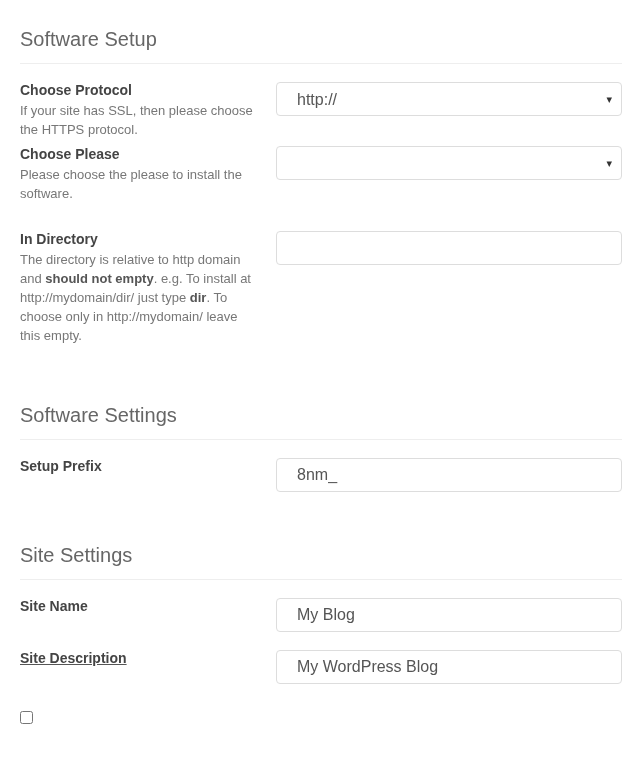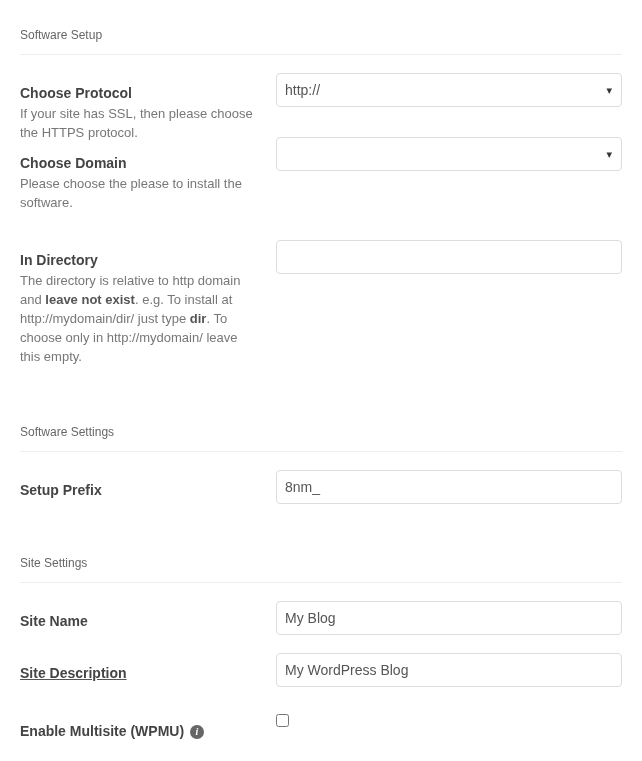--- a/index.html
+++ b/index.html
@@ -8,21 +8,21 @@
       padding: 0;
     }
     body {
       font-family: -apple-system, BlinkMacSystemFont, "Segoe UI", Helvetica, Arial, sans-serif;
       background: #fff;
       padding: 20px;
       width: 642px;
       color: #555;
     }
     .section-title {
-      font-size: 12px;
+      font-size: 20px;
       font-weight: 400;
       color: #666;
       margin-bottom: 12px;
       margin-top: 8px;
     }
     .section-hr {
       border: none;
       border-top: 1px solid #eee;
       margin-bottom: 18px;
     }
@@ -37,39 +37,38 @@
     }
     .field-right {
       flex: 1;
     }
     .field-label {
       font-size: 14px;
       font-weight: 600;
       color: #444;
       margin-bottom: 4px;
       display: block;
-      margin-top: 12px;
     }
     .field-help {
       font-size: 13px;
       color: #777;
       line-height: 1.45;
       margin-bottom: 6px;
     }
     .field-help b {
       font-weight: 700;
       color: #555;
     }
     select, input[type="text"] {
       width: 100%;
       height: 34px;
       border: 1px solid #ddd;
       border-radius: 4px;
-      padding: 0 8px;
-      font-size: 14px;
+      padding: 0 20px;
+      font-size: 16px;
       color: #555;
       background: #fff;
       font-family: inherit;
     }
     select {
       appearance: none;
       -webkit-appearance: none;
       background-image: none;
       padding-right: 28px;
       position: relative;
@@ -124,21 +123,21 @@
 </head>
 <body>
 
 <h2 class="section-title">Software Setup</h2>
 <hr class="section-hr">
 
 <div class="field-row">
   <div class="field-left">
     <span class="field-label">Choose Protocol</span>
     <div class="field-help">If your site has SSL, then please choose the HTTPS protocol.</div>
-    <span class="field-label">Choose Domain</span>
+    <span class="field-label">Choose Please</span>
     <div class="field-help">Please choose the please to install the software.</div>
   </div>
   <div class="field-right">
     <div class="select-wrap" style="margin-bottom:30px;">
       <select>
         <option>http://</option>
       </select>
     </div>
     <div class="select-wrap">
       <select>
@@ -146,21 +145,21 @@
       </select>
     </div>
   </div>
 </div>
 
 <div class="spacer-sm"></div>
 
 <div class="field-row">
   <div class="field-left">
     <span class="field-label">In Directory</span>
-    <div class="field-help"><span>The directory is relative to http domain and </span><b>leave not exist</b><span>. e.g. To install at http://mydomain/dir/ just type </span><b>dir</b><span>. To choose only in http://mydomain/ leave this empty.</span></div>
+    <div class="field-help"><span>The directory is relative to http domain and </span><b>should not empty</b><span>. e.g. To install at http://mydomain/dir/ just type </span><b>dir</b><span>. To choose only in http://mydomain/ leave this empty.</span></div>
   </div>
   <div class="field-right">
     <input type="text" value="" style="">
   </div>
 </div>
 
 <div class="spacer-md"></div>
 
 <h2 class="section-title">Software Settings</h2>
 <hr class="section-hr">
@@ -191,19 +190,16 @@
 <div class="field-row" style="margin-bottom:24px;text-decoration:underline;">
   <div class="field-left">
     <span class="field-label">Site Description</span>
   </div>
   <div class="field-right">
     <input type="text" value="My WordPress Blog" style="">
   </div>
 </div>
 
 <div class="field-row checkbox-row">
-  <div class="field-left">
-    <span class="field-label"><span>Enable Multisite (WPMU) </span><span class="info-icon">i</span></span>
-  </div>
   <div class="field-right">
     <input type="checkbox" style="">
   </div>
 </div>
 
 </body></html>

